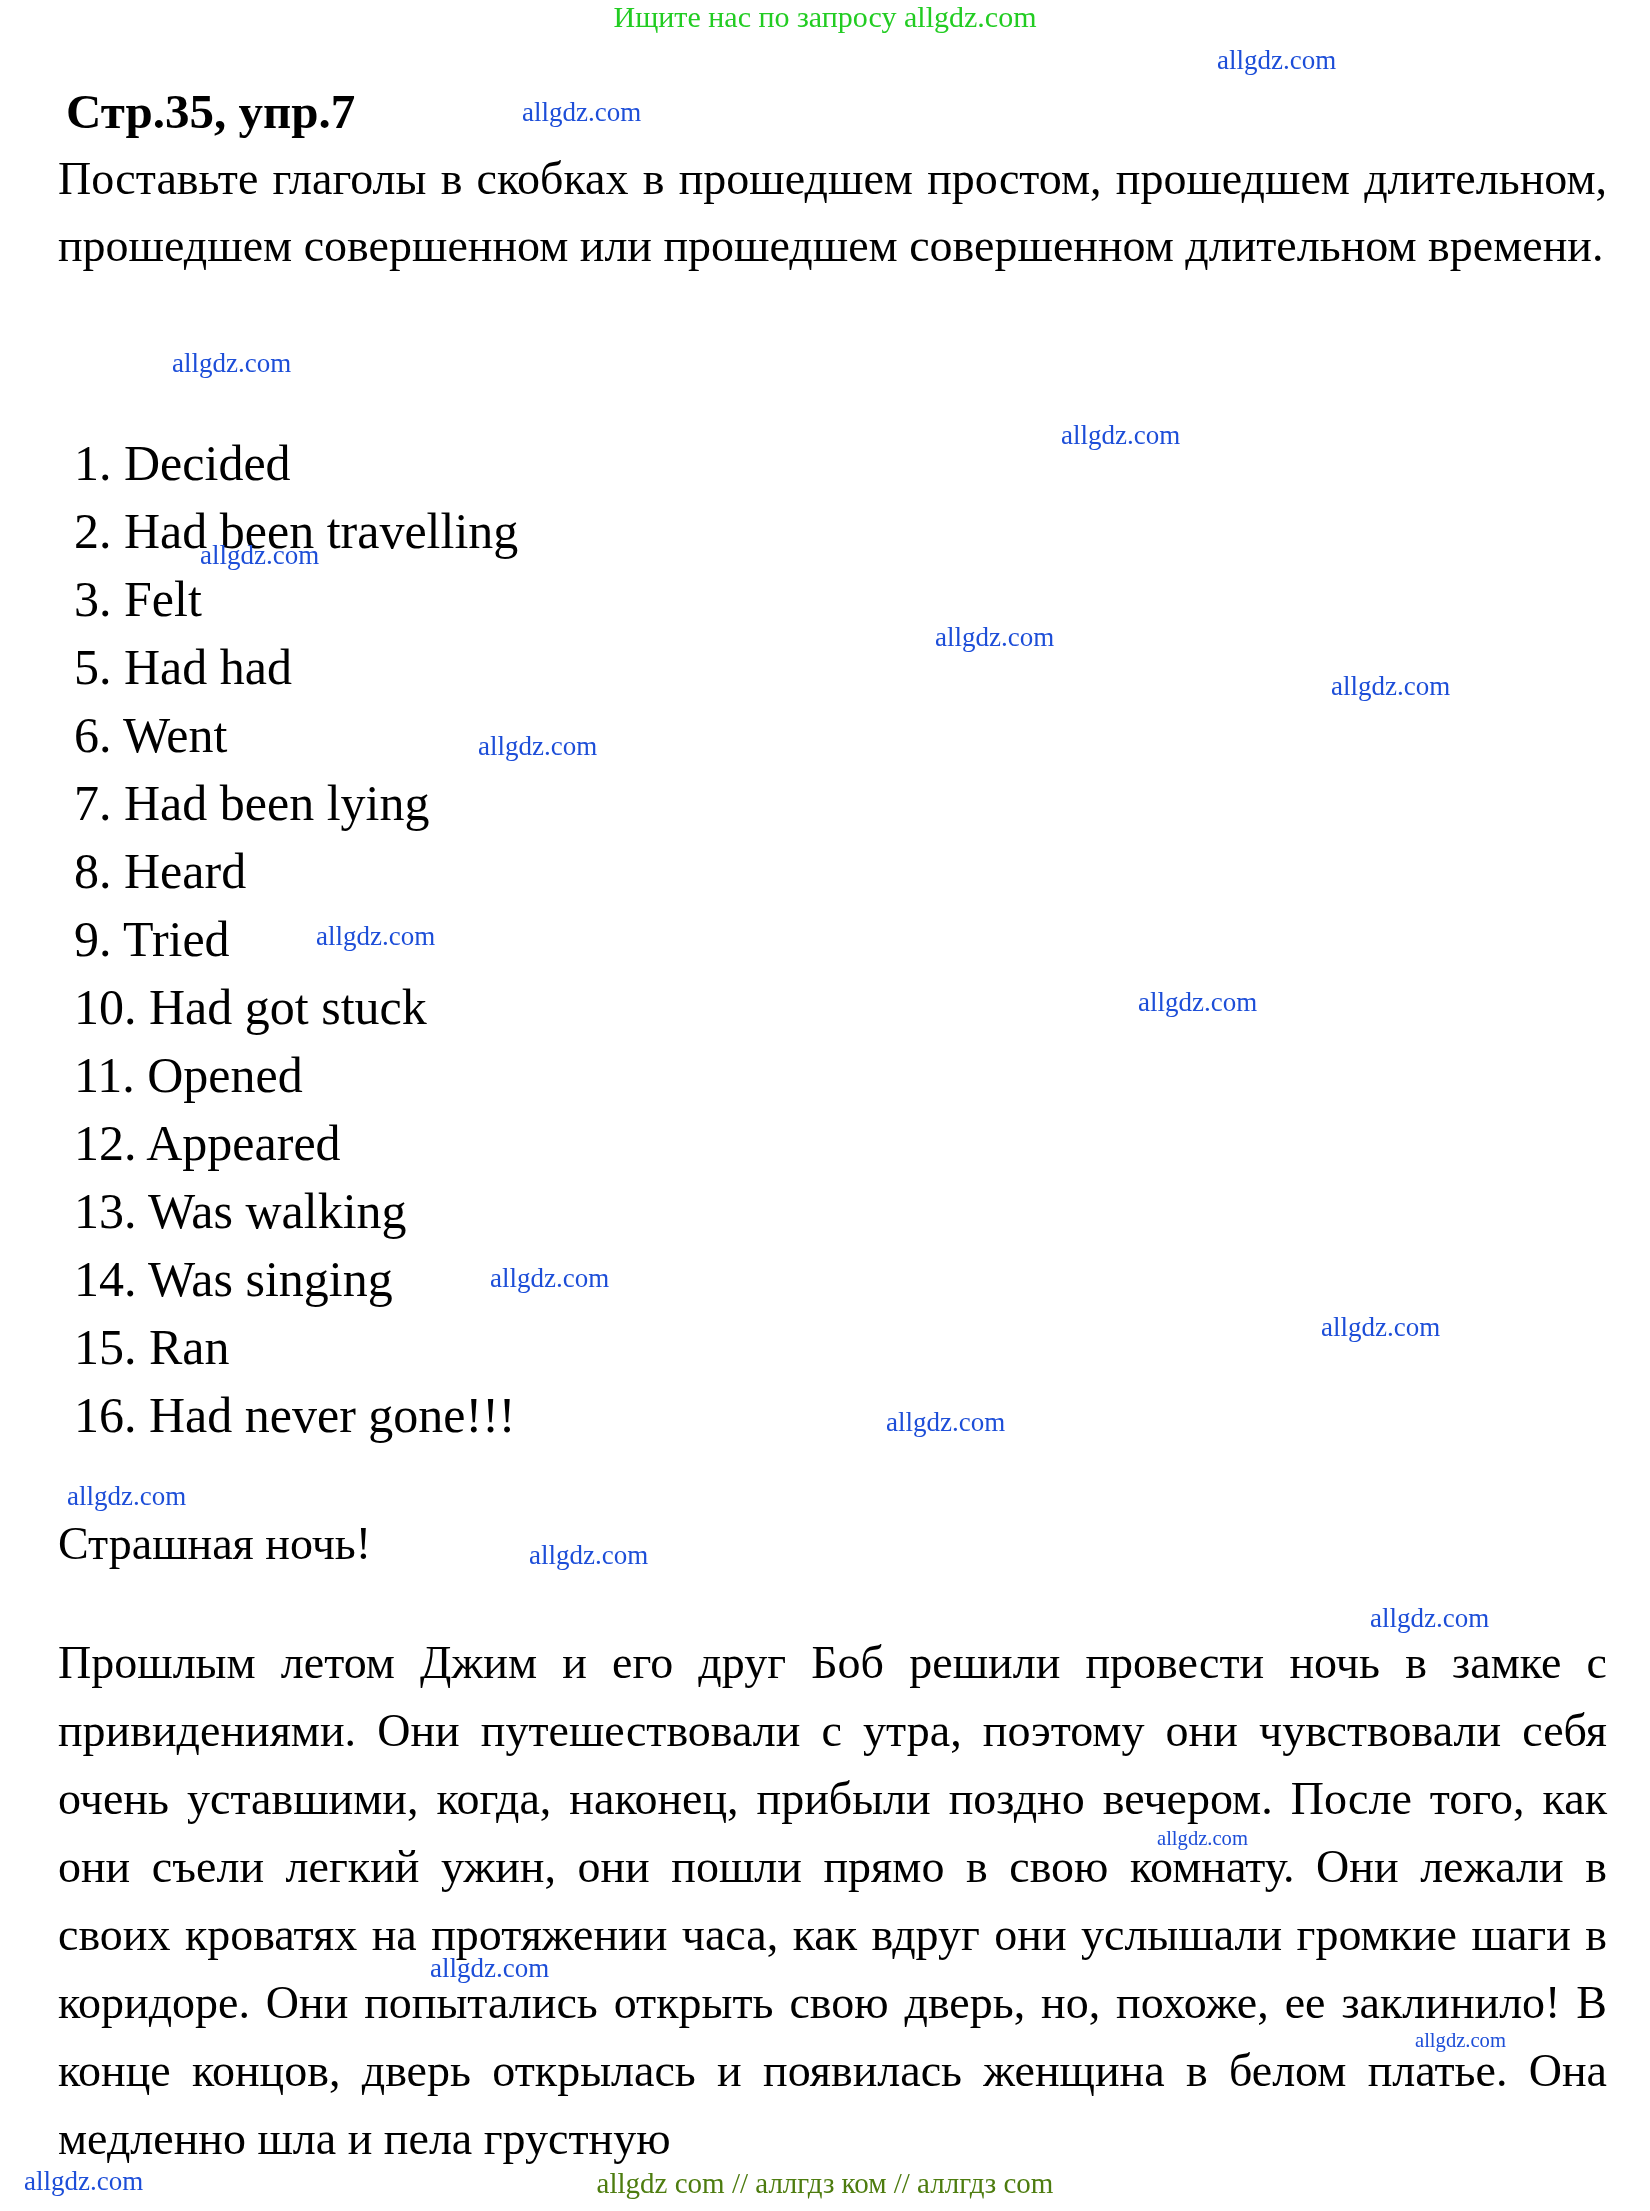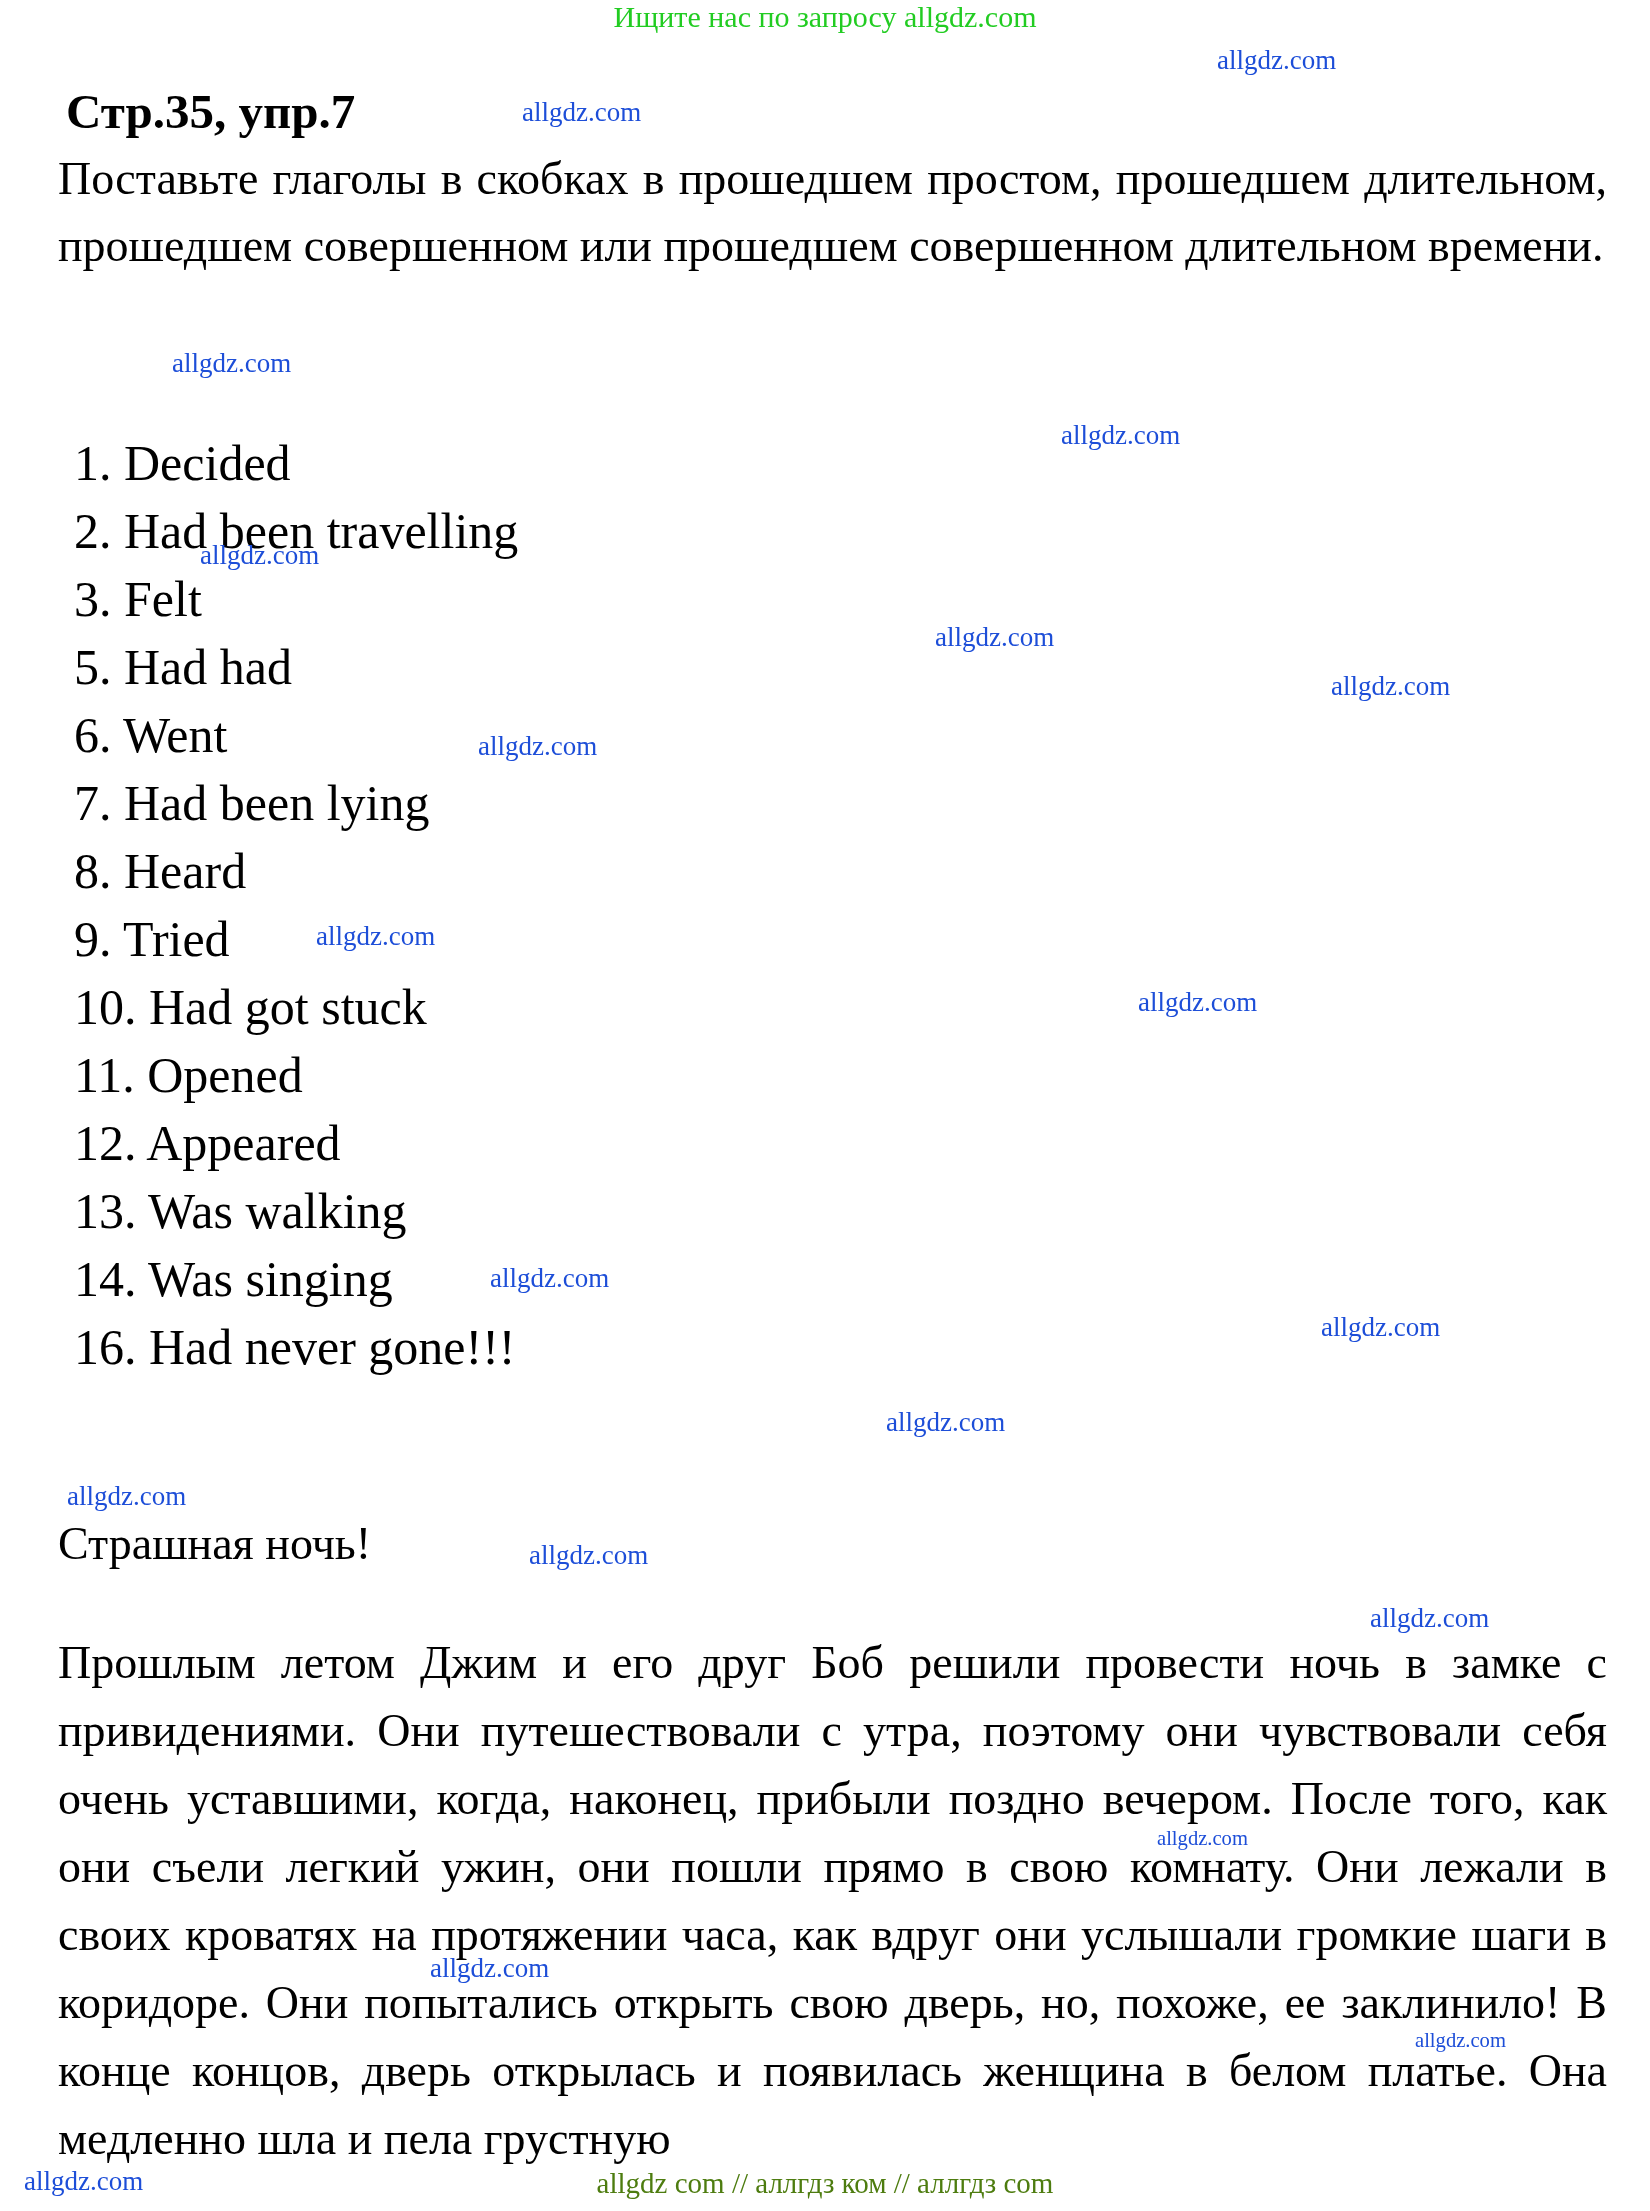--- a/index.html
+++ b/index.html
@@ -45,20 +45,21 @@
   <li>5. Had had</li>
   <li>6. Went</li>
   <li>7. Had been lying</li>
   <li>8. Heard</li>
   <li>9. Tried</li>
   <li>10. Had got stuck</li>
   <li>11. Opened</li>
   <li>12. Appeared</li>
   <li>13. Was walking</li>
   <li>14. Was singing</li>
+  <li>15. Ran</li>
   <li>16. Had never gone!!!</li>
 </ol>
 
 <div class="story-title serif">Страшная ночь!</div>
 <div class="story serif">Прошлым летом Джим и его друг Боб решили провести ночь в замке с привидениями. Они путешествовали с утра, поэтому они чувствовали себя очень уставшими, когда, наконец, прибыли поздно вечером. После того, как они съели легкий ужин, они пошли прямо в свою комнату. Они лежали в своих кроватях на протяжении часа, как вдруг они услышали громкие шаги в коридоре. Они попытались открыть свою дверь, но, похоже, ее заклинило! В конце концов, дверь открылась и появилась женщина в белом платье. Она медленно шла и пела грустную</div>
 
 <div class="wm sans" style="left:1217px; top:45px;">allgdz.com</div>
 <div class="wm sans" style="left:522px; top:97px;">allgdz.com</div>
 <div class="wm sans" style="left:172px; top:348px;">allgdz.com</div>
 <div class="wm sans" style="left:1061px; top:420px;">allgdz.com</div>

